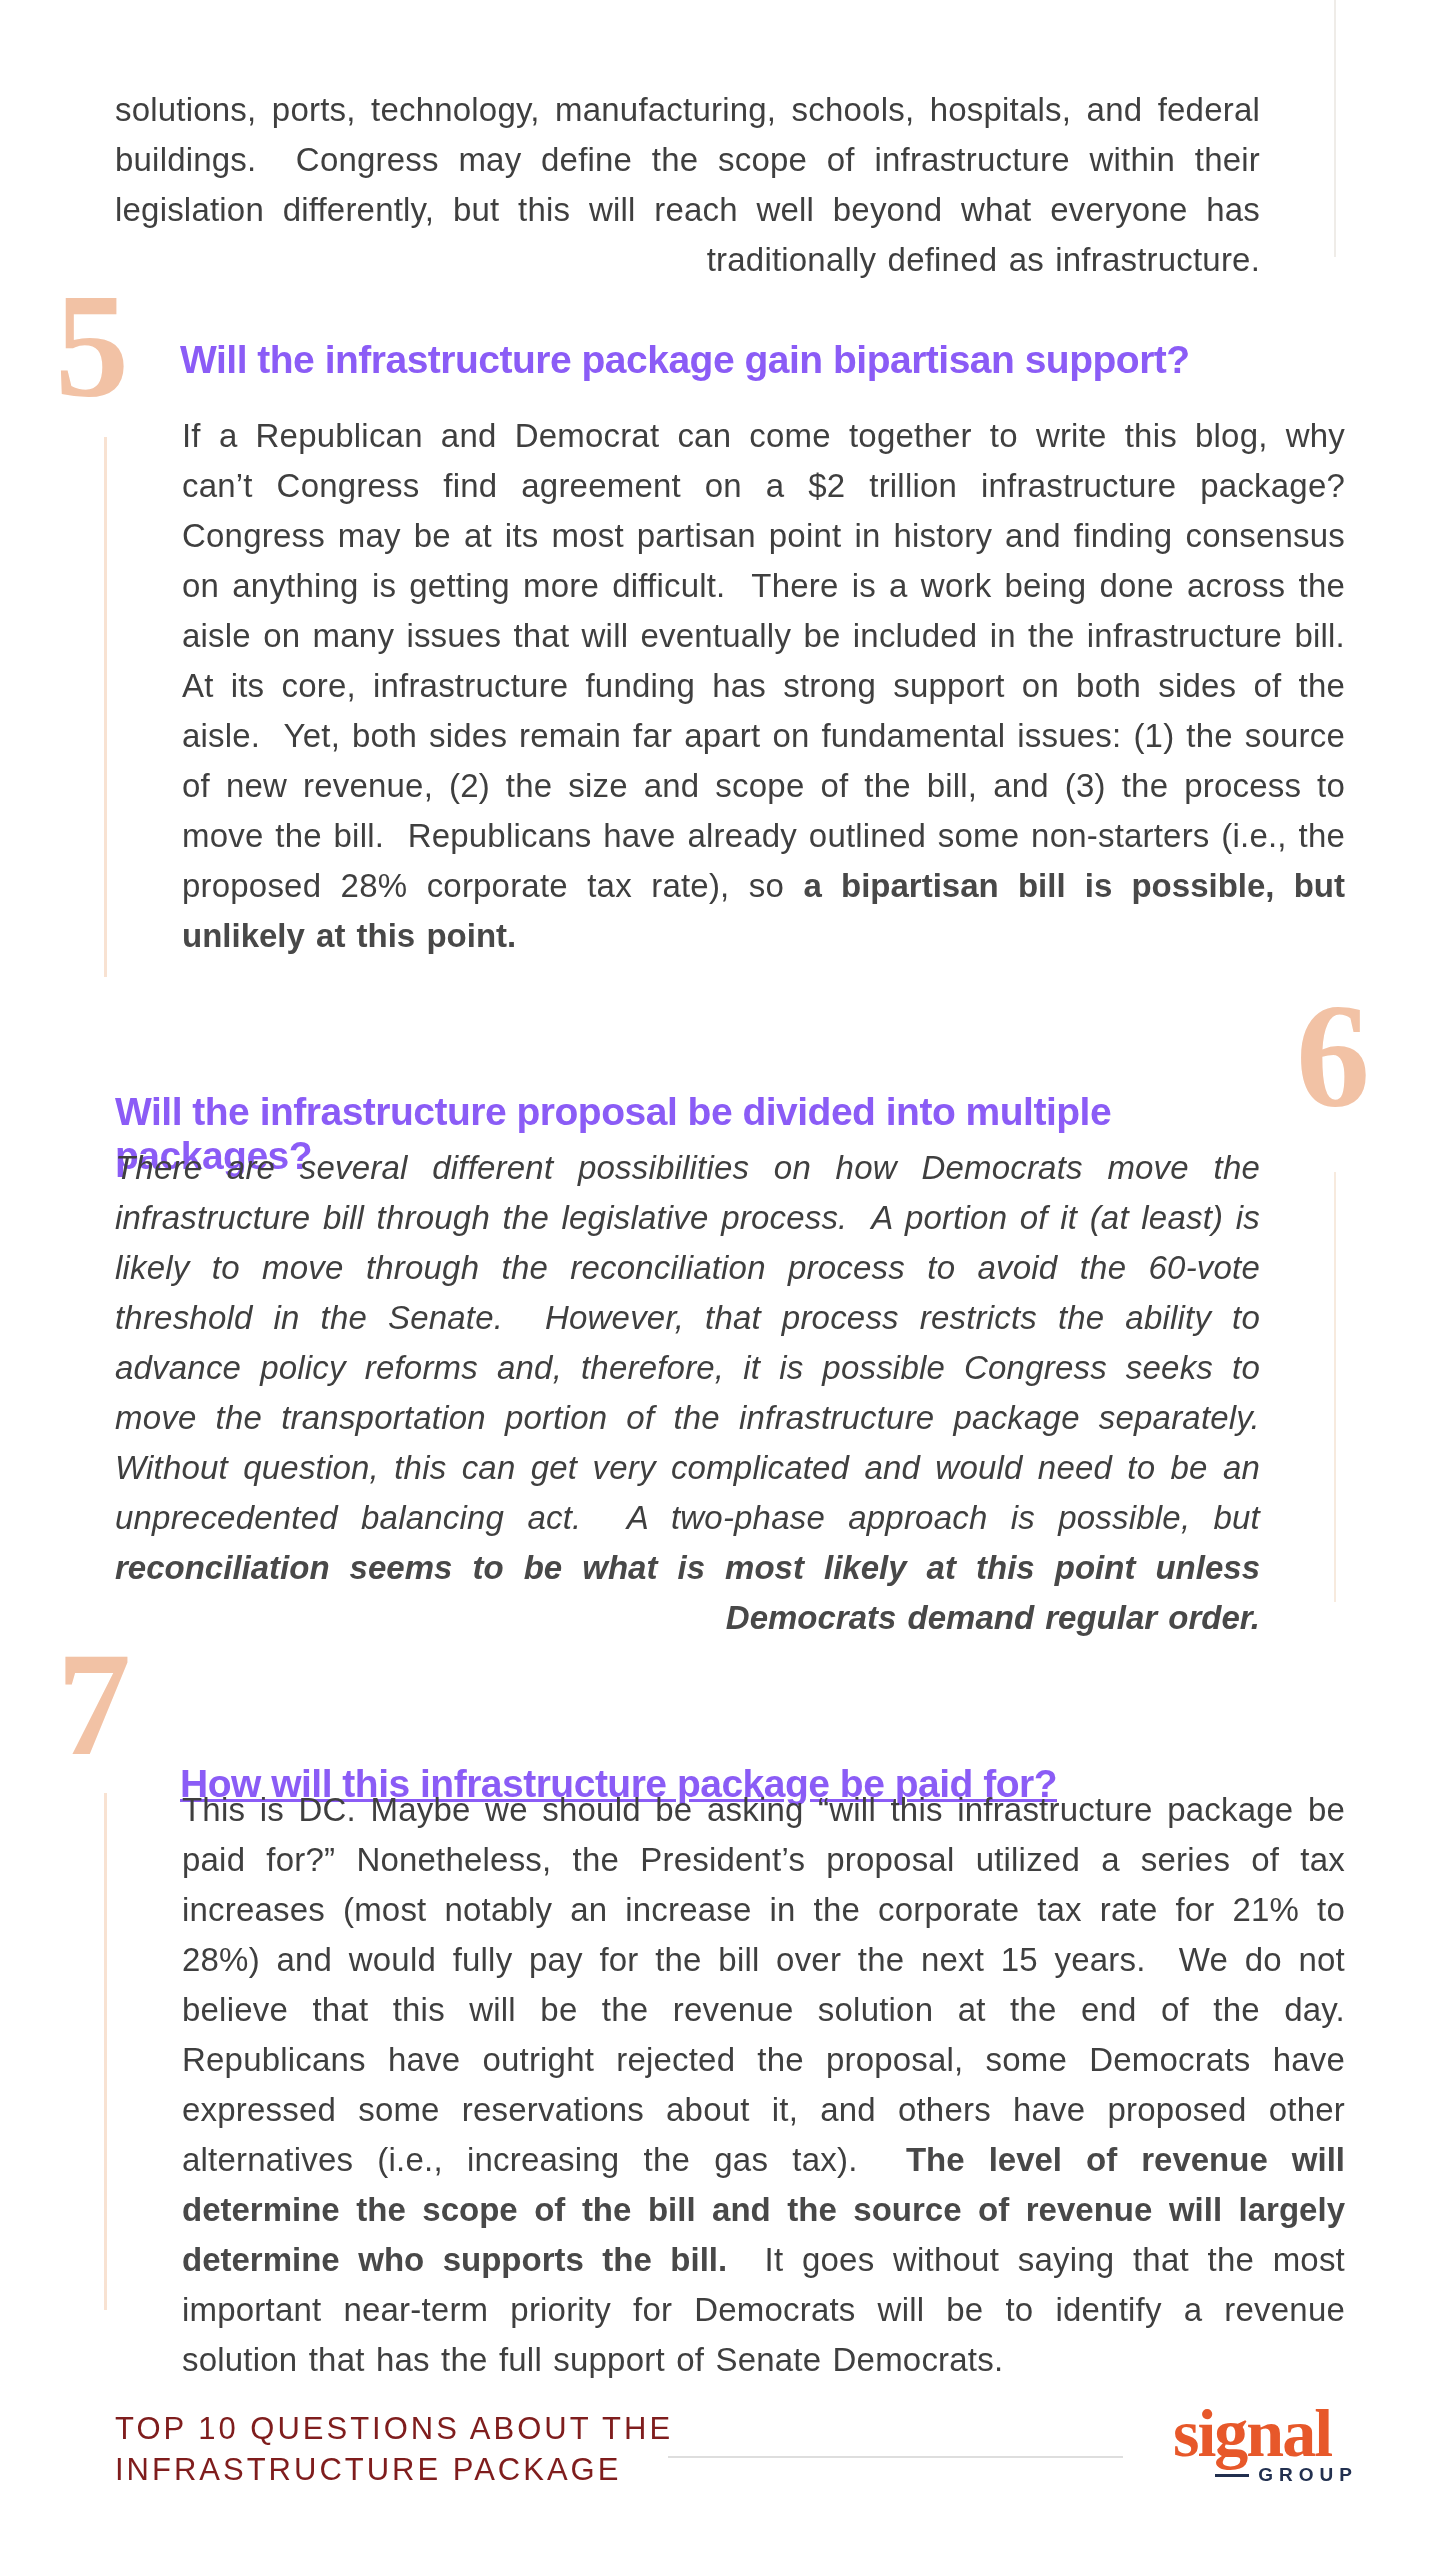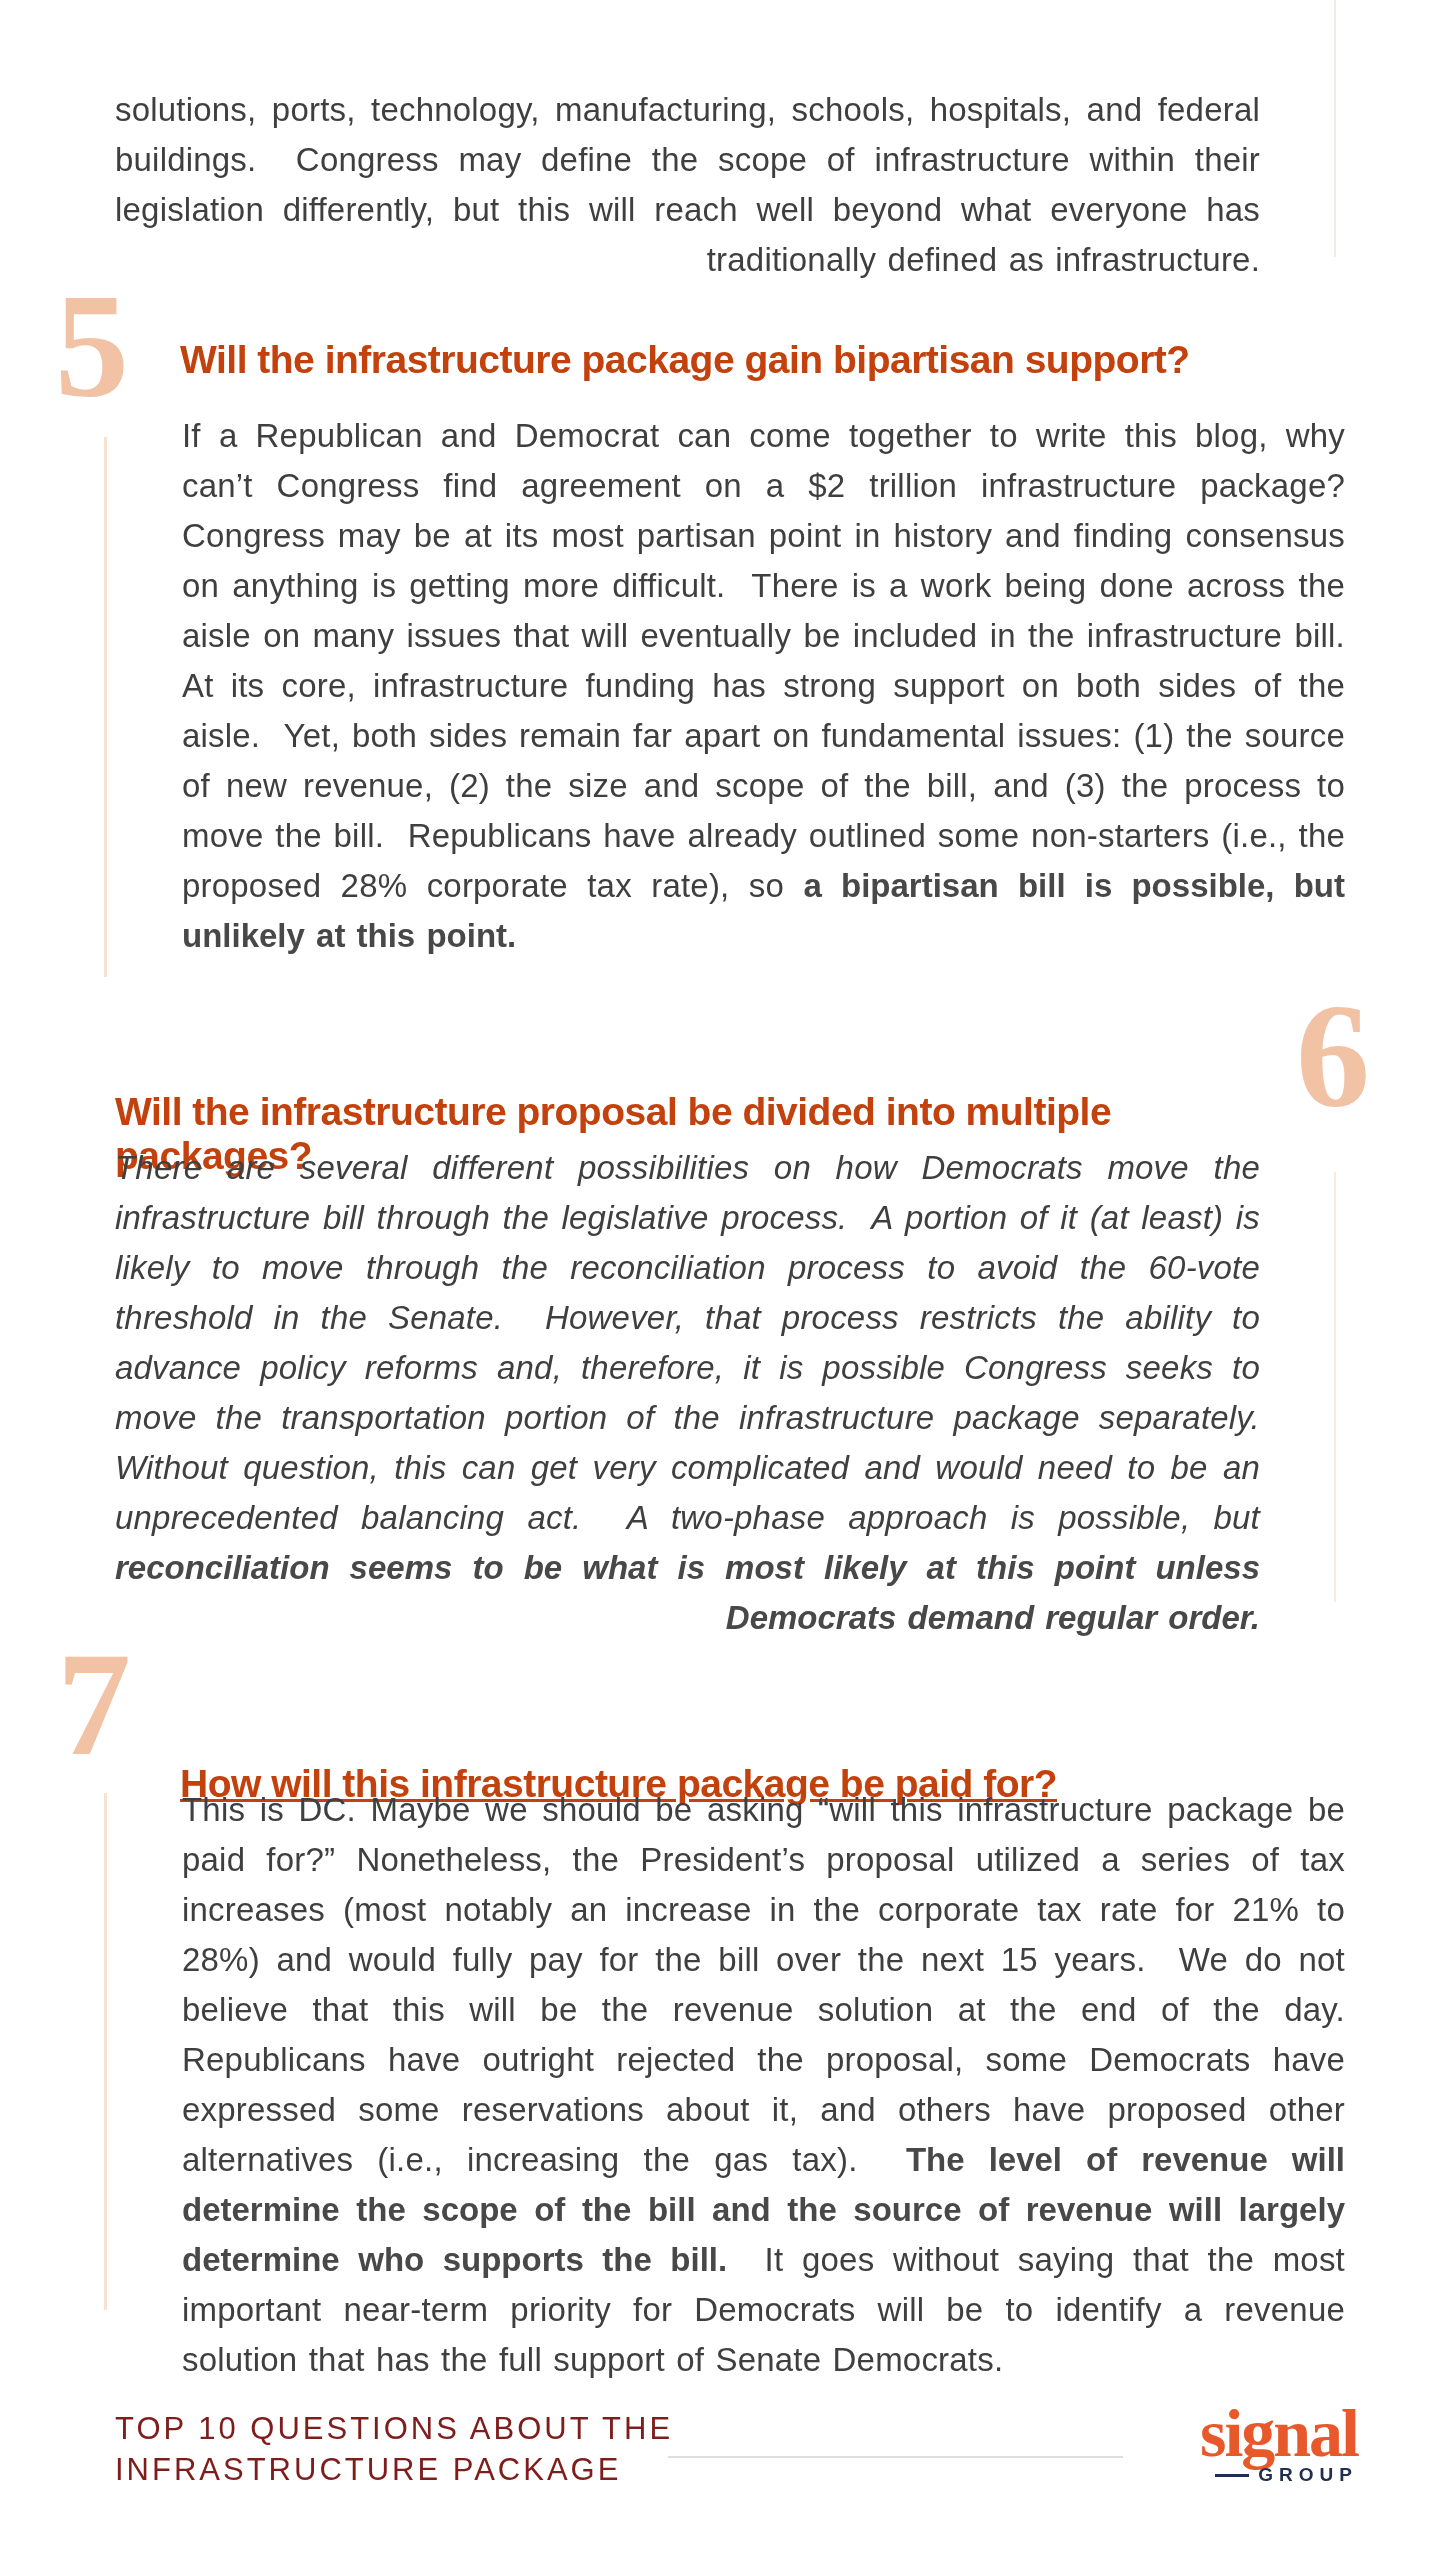--- a/index.html
+++ b/index.html
@@ -21,21 +21,21 @@
   }
   .para .b{font-weight:bold;color:#484848;letter-spacing:0;}
   .last-right{text-align-last:right;}
   .intro{left:115px;top:52px;width:1145px;}
   .sec5-body{left:182px;top:378px;width:1163px;}
   .sec6-body{left:115px;top:1110px;width:1145px;font-style:italic;}
   .sec7-body{left:182px;top:1752px;width:1163px;}
 
   
   .q-head{
-    position:absolute;font-size:39px;font-weight:bold;color:#c2410c;
+    position:absolute;font-size:39px;font-weight:bold;color:#8b5cf6;
     letter-spacing:-0.5px;line-height:44px;
   }
   .sec5-head{left:180px;top:306px;width:1170px;}
   .sec6-head{left:115px;top:1058px;width:1190px;text-align:left;}
   .sec7-head{left:180px;top:1730px;width:1170px;text-decoration:underline;}
 
   
   .q-num{
     position:absolute;font-family:"Liberation Serif",serif;font-weight:bold;
     font-size:148px;line-height:148px;color:#f2c2a5;
@@ -43,21 +43,21 @@
   .sec5-num{left:55px;top:272px;}
   .sec6-num{left:1296px;top:982px;}
   .sec7-num{left:57px;top:1630px;}
 
   
   .footer-title{
     position:absolute;left:115px;top:2408px;
     font-size:31px;line-height:41px;letter-spacing:3px;color:#7f1d1d;font-weight:normal;
   }
   .footer-line{position:absolute;left:668px;top:2456px;width:455px;height:2px;background:#dedede;}
-  .logo{position:absolute;left:1146px;top:2398px;width:212px;text-align:right;}
+  .logo{position:absolute;left:1146px;top:2398px;width:212px;text-align:center;}
   .logo-word{
     font-family:"Liberation Serif",serif;font-weight:bold;font-size:68px;line-height:70px;
     color:#e7582a;letter-spacing:-2px;display:block;
   }
   .logo-group-row{
     display:flex;align-items:center;justify-content:flex-end;gap:9px;margin-top:-4px;
   }
   .logo-dash{width:34px;height:3px;background:#22304f;}
   .logo-group{
     font-size:19px;font-weight:bold;letter-spacing:6px;color:#22304f;

